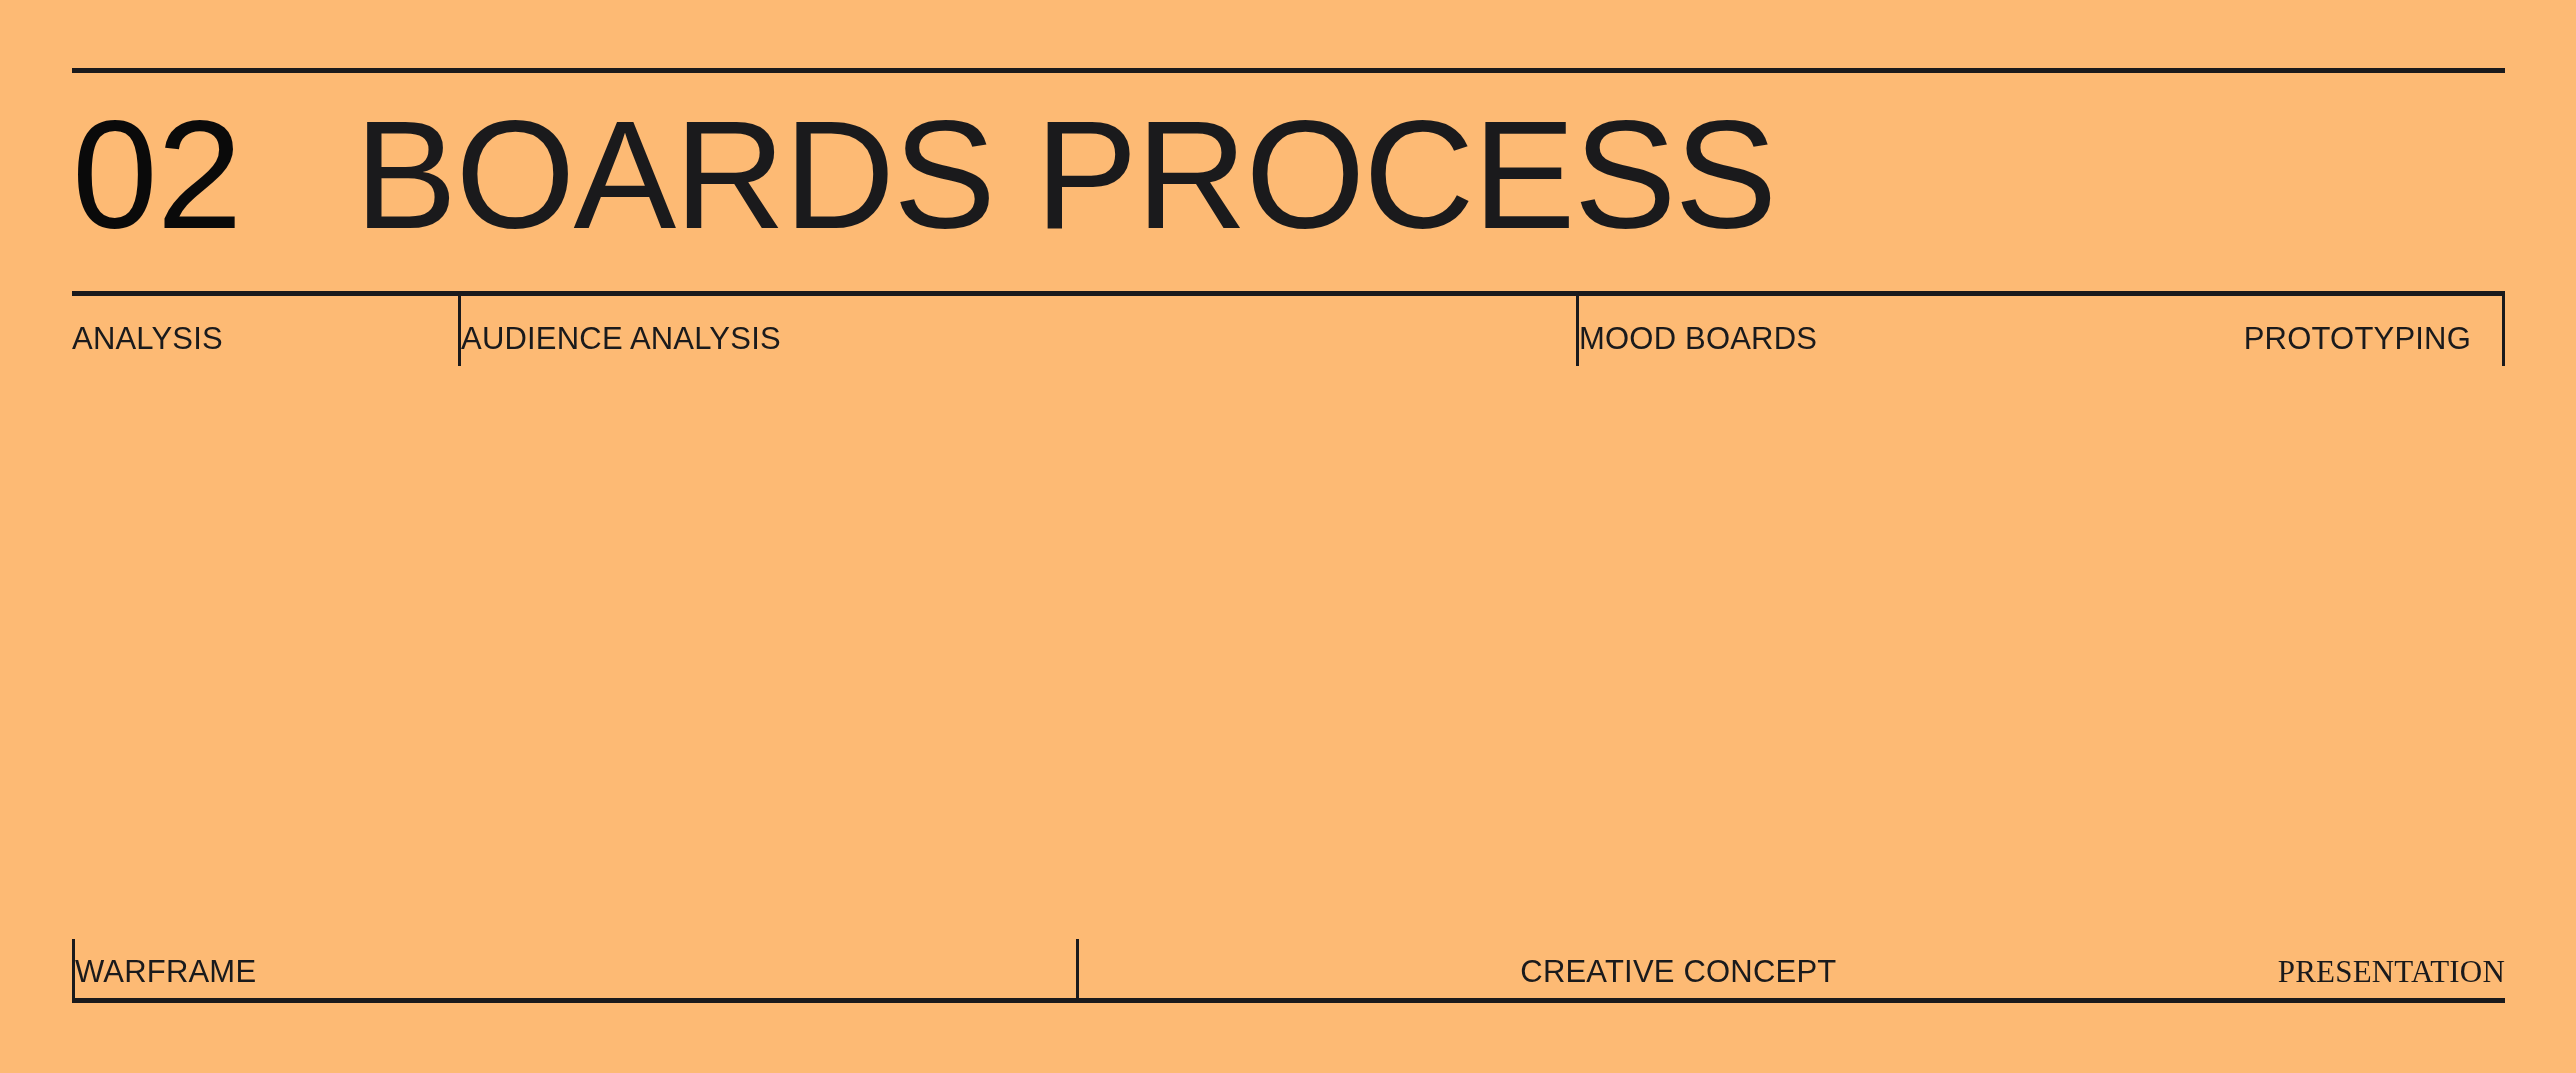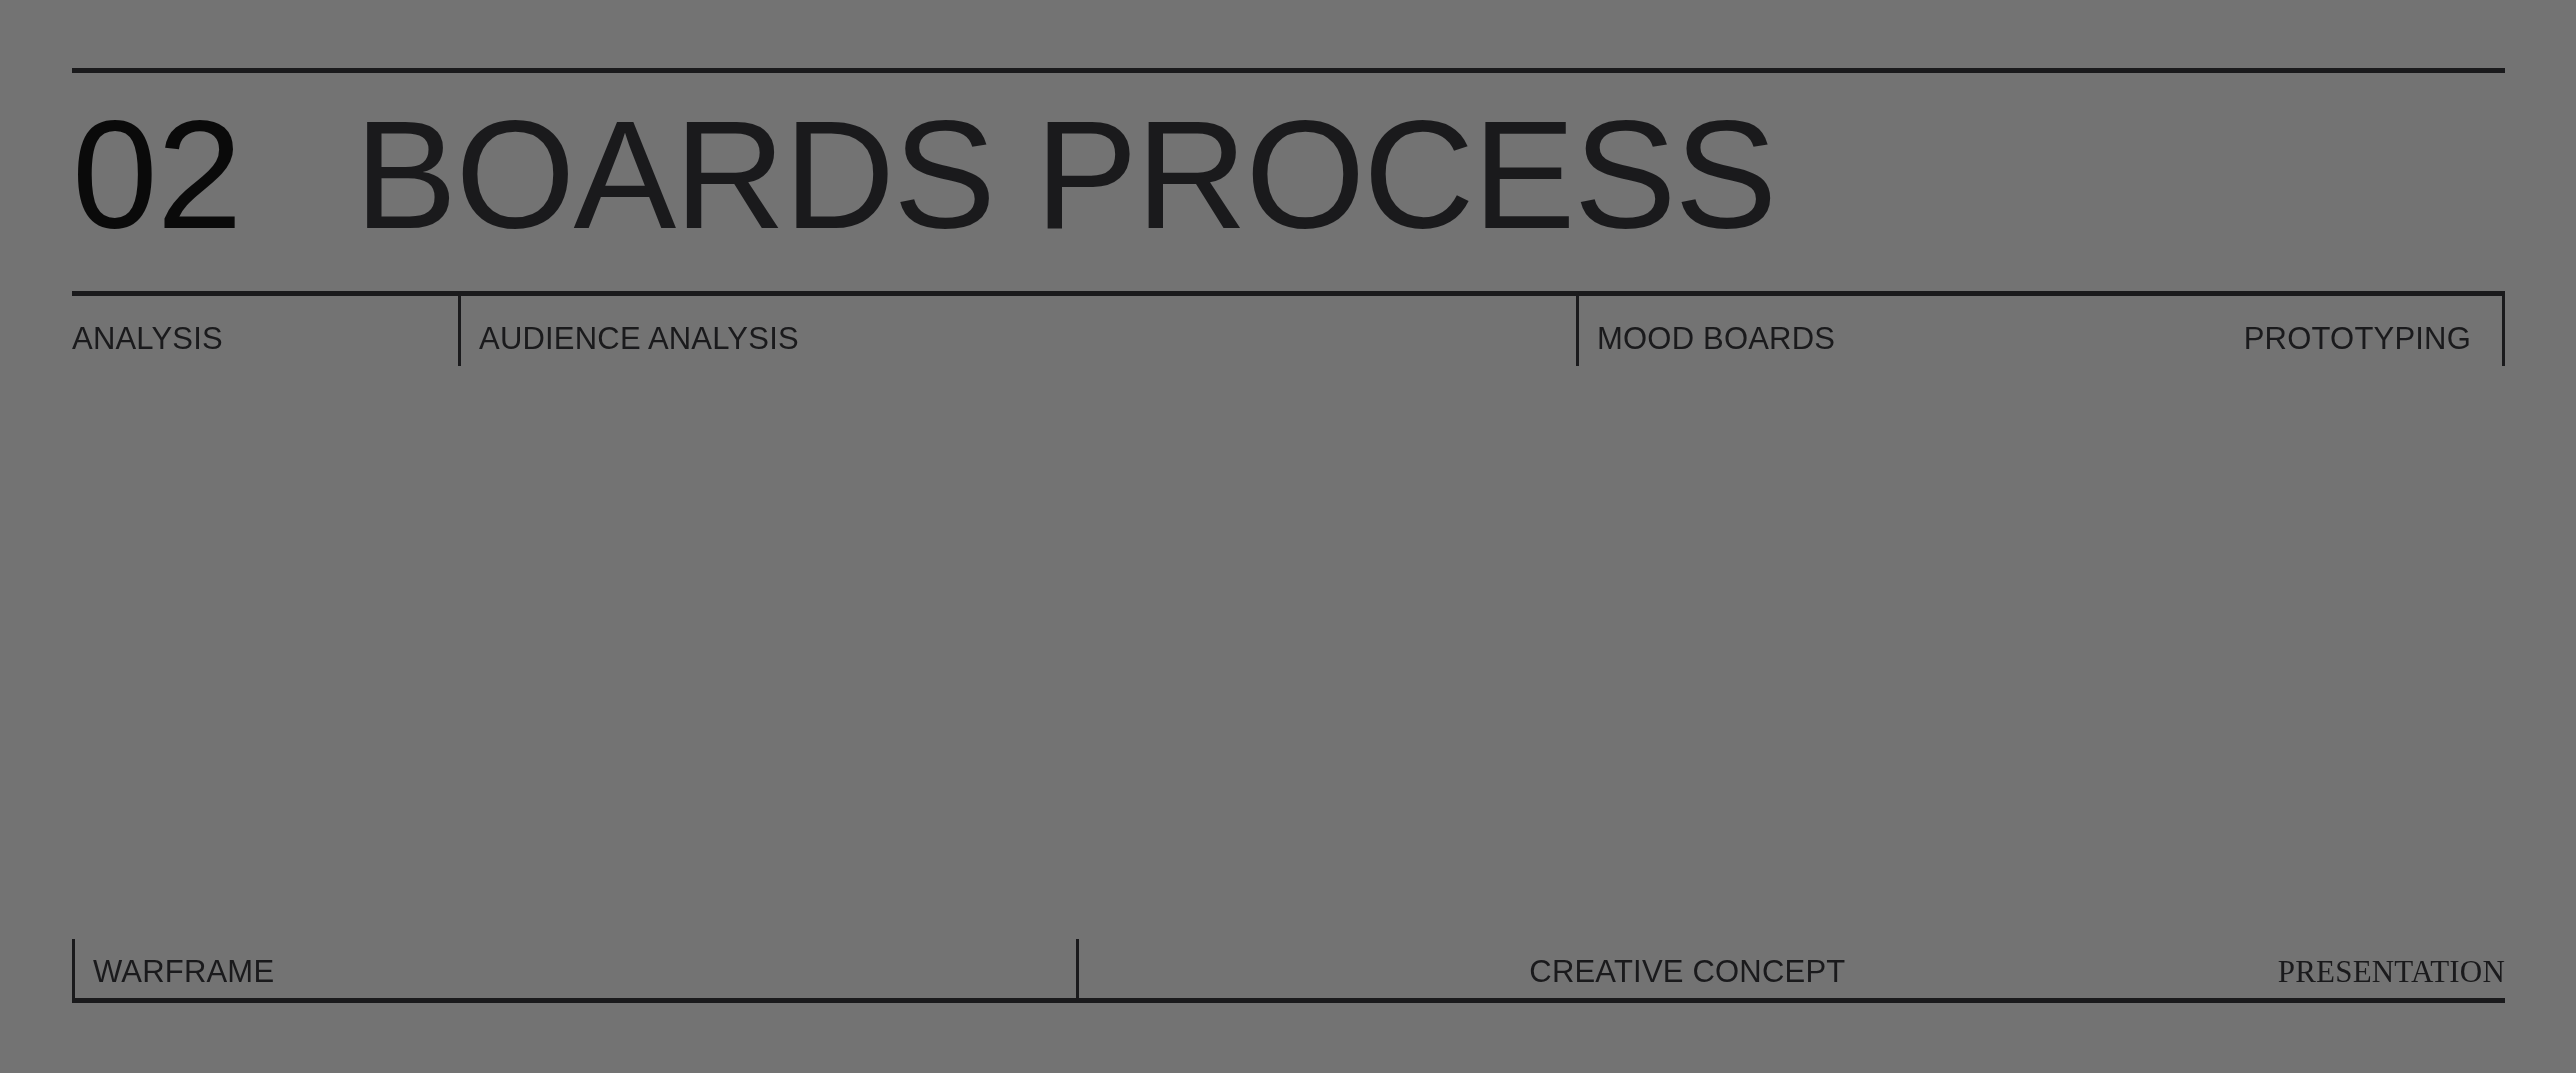--- a/index.html
+++ b/index.html
@@ -10,21 +10,21 @@
     width: 2576px;
     height: 1073px;
     overflow: hidden;
     font-family: "Liberation Sans", sans-serif;
   }
 
   .slide {
     position: relative;
     width: 2576px;
     height: 1073px;
-    background: #737373;
+    background: #fdba74;
     box-sizing: border-box;
   }
 
   
   .top-rule {
     position: absolute;
     left: 72px;
     top: 68px;
     width: 2433px;
     height: 5.4px;
@@ -84,21 +84,21 @@
     border-right: 3.6px solid #1A1A1C;
   }
   .tag-label {
     font-size: 31px;
     line-height: 70px;
     color: #1A1A1C;
     letter-spacing: 0.2px;
     white-space: nowrap;
     padding-top: 16px;
   }
-  .pad-l { padding-left: 18px; }
+  .pad-l { }
   .pad-r { padding-right: 31px; }
 
   
   .c-research    { width: 386px; }
   .c-audience    { width: 1118px; }
   .c-mood        { flex: 1 1 auto; }
   .c-prototyping { display: flex; justify-content: flex-end; }
 
   
   .tag-row-bottom {

